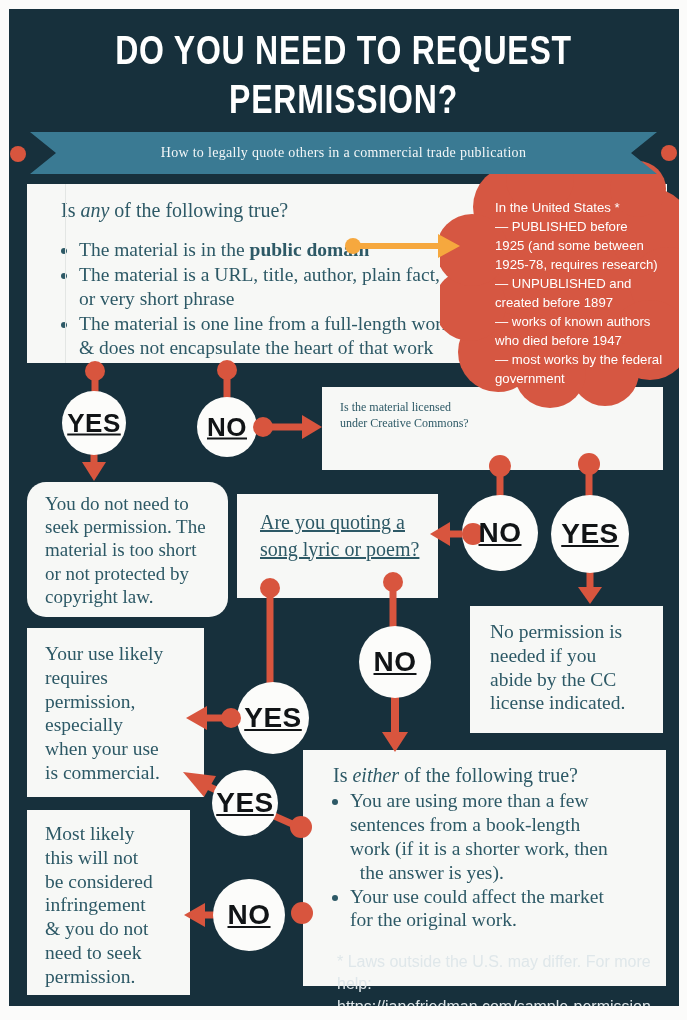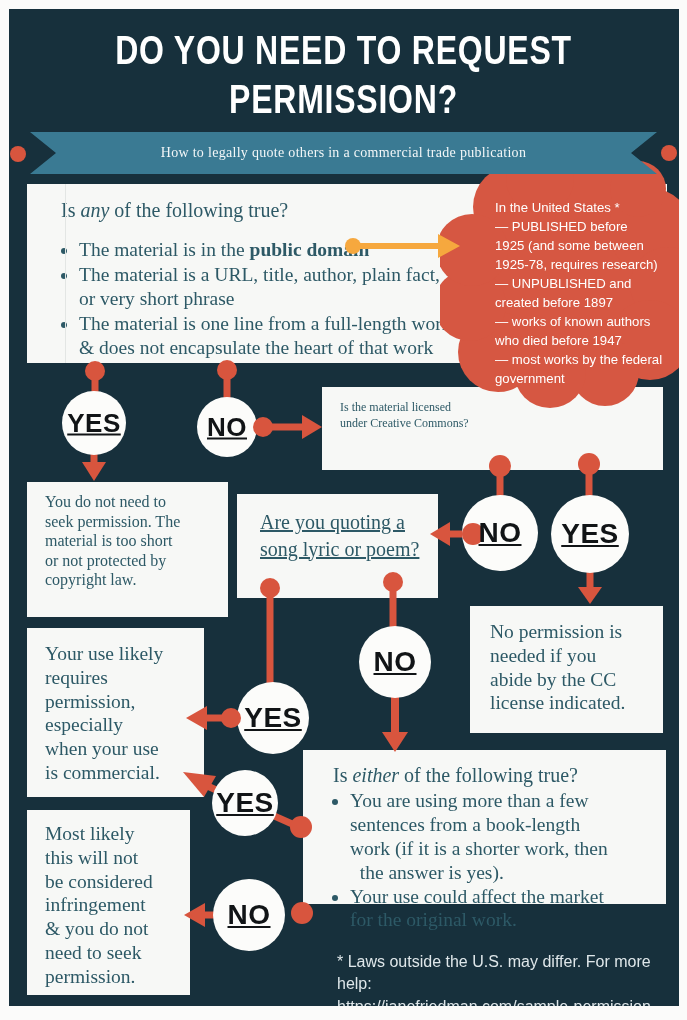--- a/index.html
+++ b/index.html
@@ -12,36 +12,36 @@
          font-family:"Liberation Sans",sans-serif;font-weight:bold;font-size:41px;line-height:1.2;
          white-space:pre-line;transform:scaleX(.78);transform-origin:50% 0;letter-spacing:1px;z-index:20;}
   .ribbon{position:absolute;left:30px;top:132px;width:627px;height:42px;background:#3a7a93;
           clip-path:polygon(0 0,100% 0,calc(100% - 26px) 50%,100% 100%,0 100%,26px 50%);
           display:flex;align-items:center;justify-content:center;z-index:20;}
   .ribbon span{color:#f3f7f8;font-size:14px;letter-spacing:.3px;}
   .ribbon-dot{position:absolute;width:16px;height:16px;border-radius:50%;background:#d8553e;z-index:21;}
   
   .wbox{position:absolute;background:#f7f8f6;color:#2d5966;z-index:2;box-sizing:border-box;}
   .pre{white-space:pre-wrap;}
-  .t19{font-size:16px;line-height:1.22;}
+  .t19{font-size:19px;line-height:1.22;border-radius:19px;}
   .t195{font-size:19.5px;line-height:1.22;}
   #box1{left:27px;top:184px;width:640px;height:179px;padding:12px 10px 0 22px;}
   #box1 .marginline{position:absolute;left:38px;top:0;width:1px;height:100%;background:#e3e6e4;}
   #box1 .lead{margin:2px 0 0 12px;font-size:20px;}
   #box1 ul{margin:16px 0 0 0;padding-left:30px;}
   #box1 li{margin-bottom:1px;}
   #q2lead{margin-left:14px;font-size:20px;}
   .em{font-style:italic;}
   .bold{font-weight:bold;}
   #ccbox{left:322px;top:387px;width:341px;height:83px;padding:13px 0 0 18px;font-size:12px;line-height:1.33;}
   #box2{left:27px;top:482px;width:201px;height:135px;padding:10px 0 0 18px;}
   #songbox{left:237px;top:494px;width:201px;height:104px;padding:15px 0 0 23px;font-size:20px;line-height:1.33;text-decoration:underline;}
   #ccokbox{left:470px;top:606px;width:193px;height:127px;padding:14px 0 0 20px;}
   #box3{left:27px;top:628px;width:177px;height:169px;padding:14px 0 0 18px;}
-  #box5{left:303px;top:750px;width:363px;height:154px;padding:13px 0 0 16px;}
+  #box5{left:303px;top:750px;width:363px;height:236px;padding:13px 0 0 16px;}
   #box5 ul{margin:2px 12px 0 0;padding-left:31px;}
   #box4{left:27px;top:810px;width:163px;height:185px;padding:12px 0 0 18px;}
   
   #blob-svg{position:absolute;left:440px;top:152px;z-index:5;}
   #blob-text{position:absolute;left:495px;top:198px;width:184px;z-index:6;color:#ffffff;
              font-family:"Liberation Sans",sans-serif;font-size:13.2px;line-height:1.44;}
   
   #wires{position:absolute;left:0;top:0;z-index:10;pointer-events:none;}
   
   .node{position:absolute;transform:translate(-50%,-50%);z-index:12;color:#111416;

